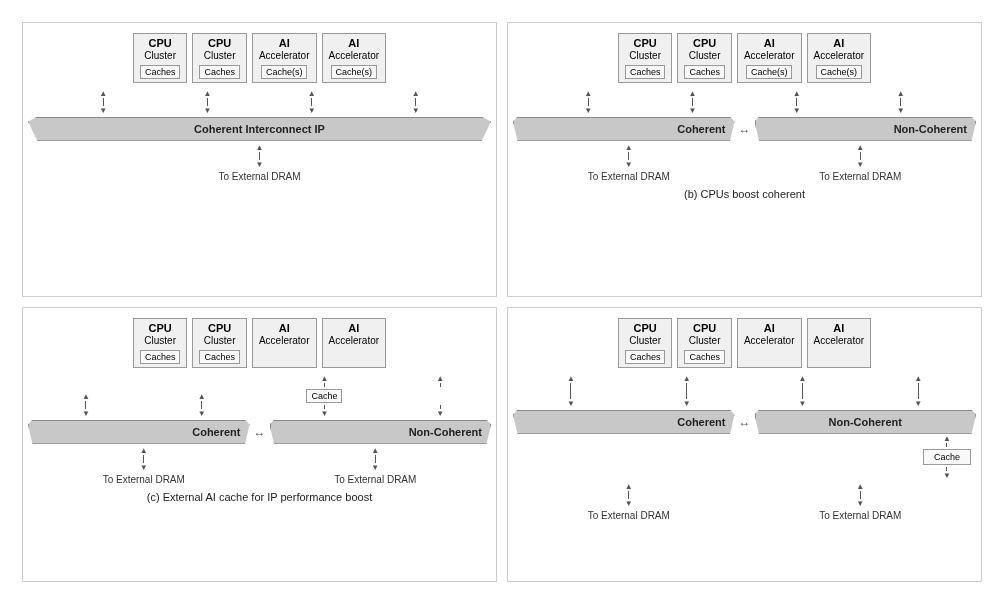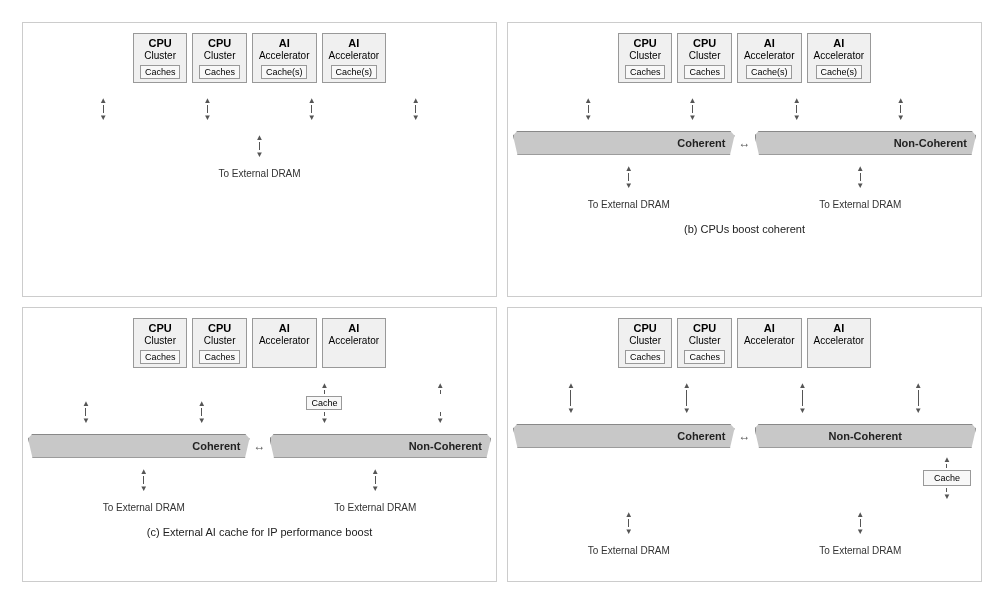--- a/index.html
+++ b/index.html
@@ -23,21 +23,20 @@
       gap: 10px;
       padding: 10px;
     }
     .diagram {
       display: flex;
       flex-direction: column;
       align-items: center;
       padding: 10px 5px 5px 5px;
       border: 1px solid #ccc;
       background: #fff;
-      gap: 7px;
     }
     .diagram-title {
       font-size: 11px;
       text-align: center;
       margin-top: 6px;
       color: #222;
     }
     
     .top-boxes {
       display: flex;
@@ -141,20 +140,21 @@
         <div style="width:1px;height:8px;background:#555;"></div>
         <span style="font-size:8px;color:#555;">▼</span>
       </div>
       <div style="display:flex;flex-direction:column;align-items:center;">
         <span style="font-size:8px;color:#555;">▲</span>
         <div style="width:1px;height:8px;background:#555;"></div>
         <span style="font-size:8px;color:#555;">▼</span>
       </div>
     </div>
 
+    <div class="banner">Coherent Interconnect IP</div>
 
     <div style="display:flex;flex-direction:column;align-items:center;margin-top:2px;">
       <span style="font-size:8px;color:#555;">▲</span>
       <div style="width:1px;height:8px;background:#555;"></div>
       <span style="font-size:8px;color:#555;">▼</span>
     </div>
     <div class="dram-text">To External DRAM</div>
   </div>
 
   <div class="diagram">

